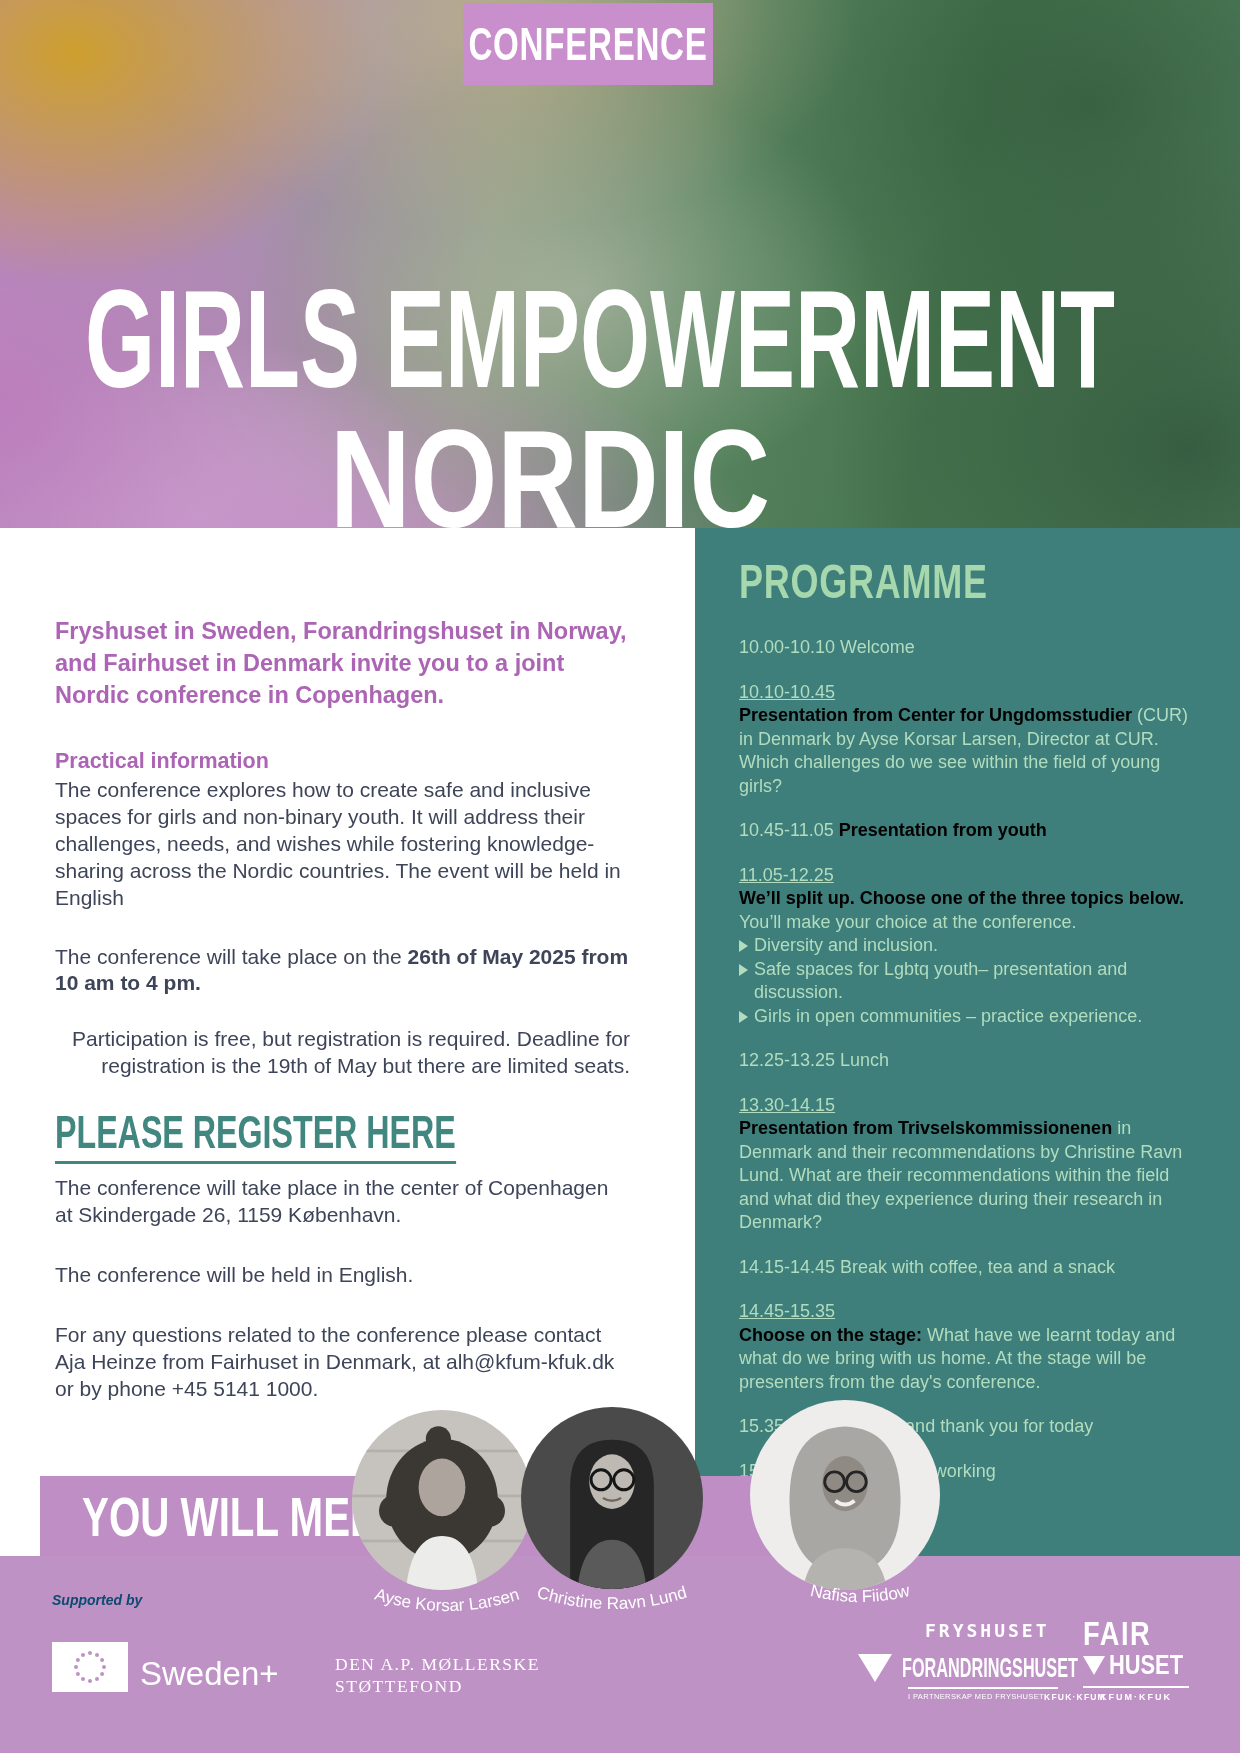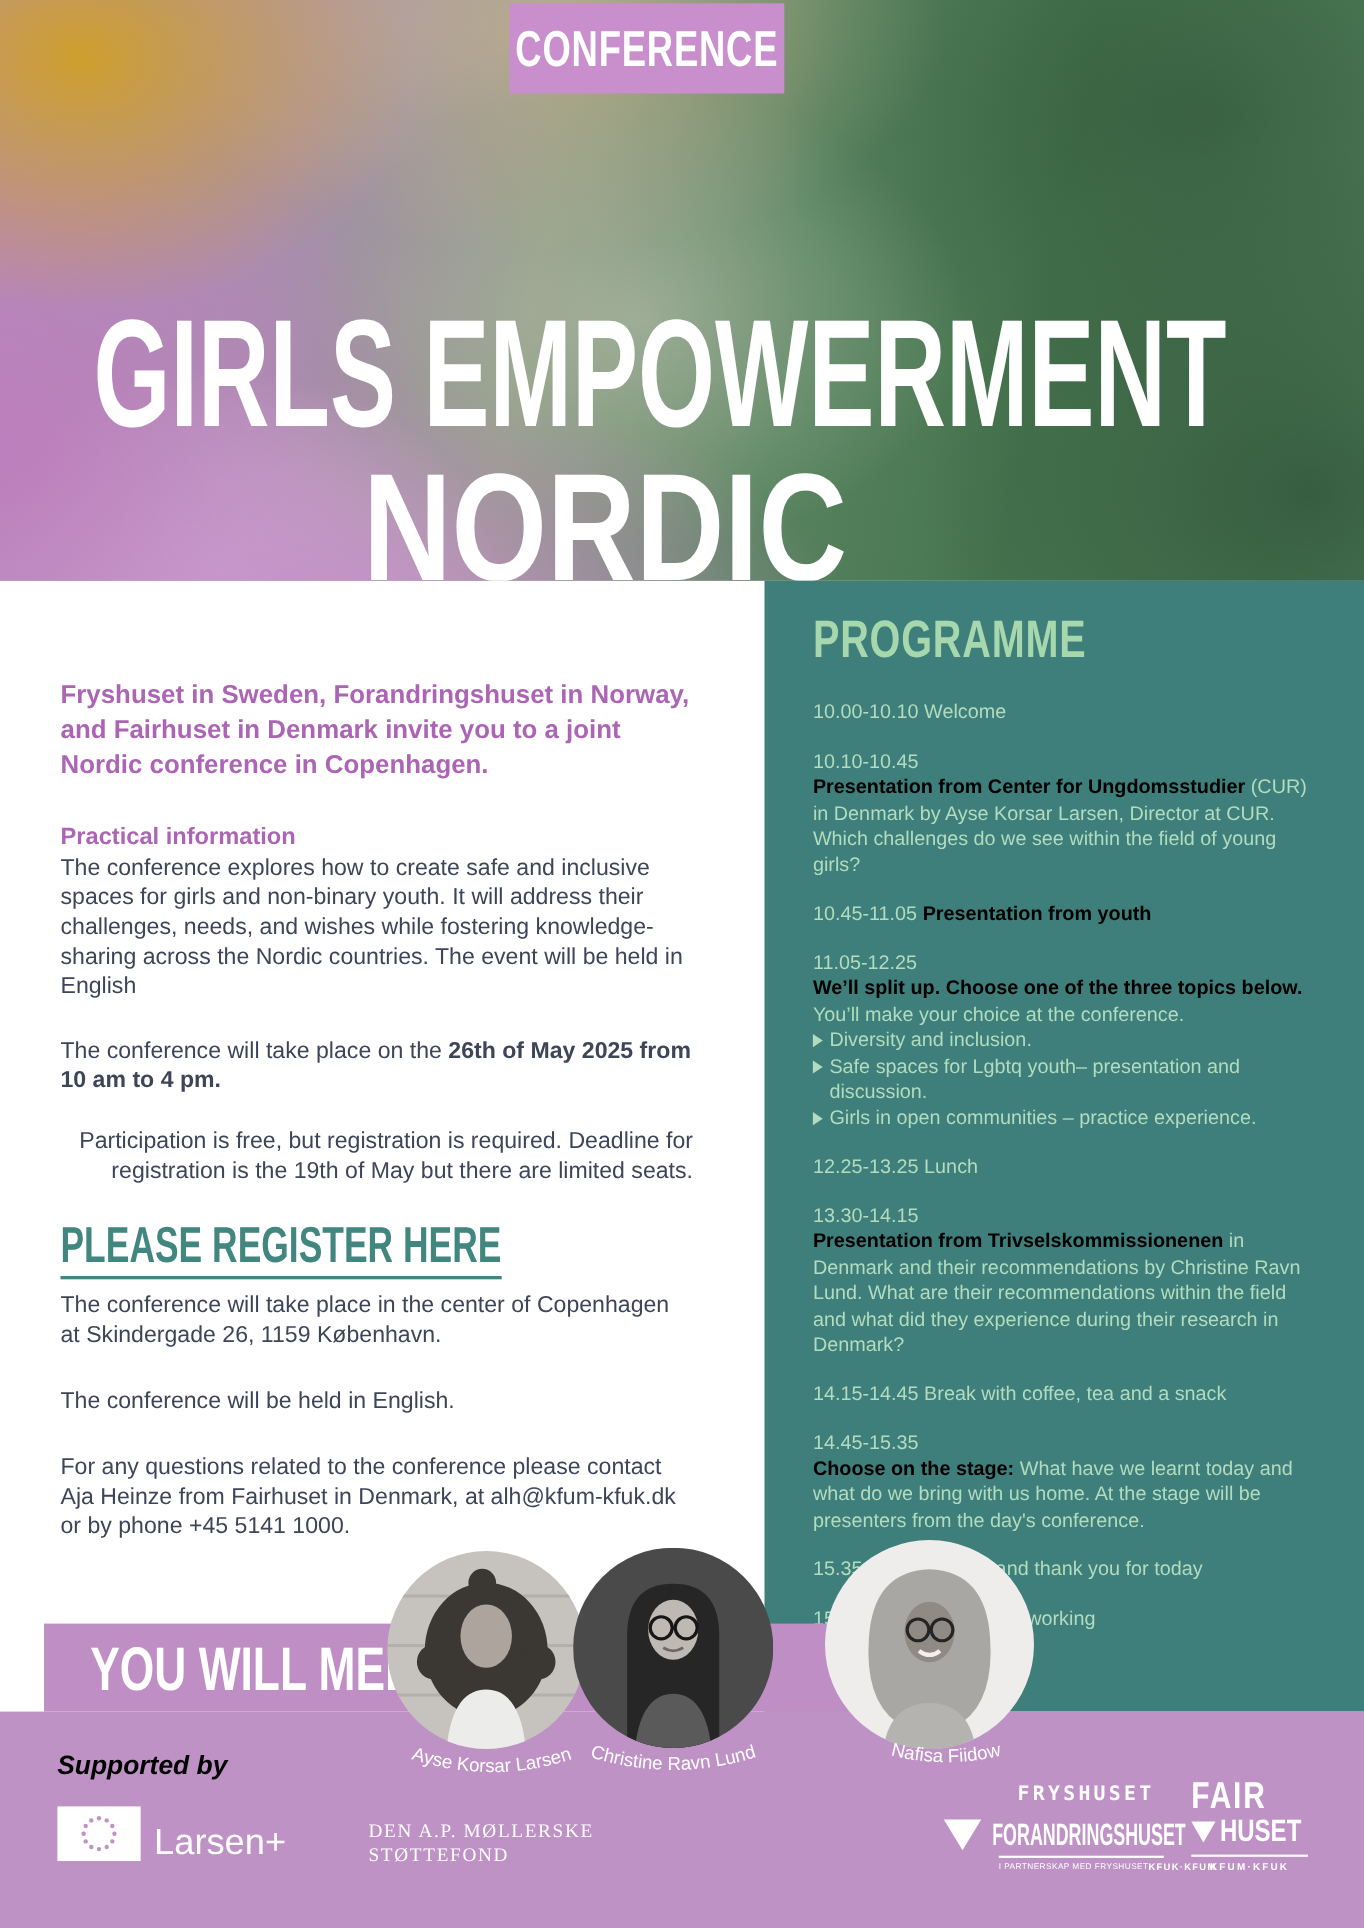--- a/index.html
+++ b/index.html
@@ -41,35 +41,35 @@
             transform:scaleX(.70);transform-origin:left center;border-bottom:3px solid #41867F;
             padding-bottom:6px;white-space:nowrap;text-decoration:none;cursor:pointer;}
   .p-last{margin-bottom:0;}
 
   
   .panel{position:absolute;left:695px;top:528px;width:545px;height:1028px;background:#3E7E7B;
          padding:30px 46px 0 44px;box-sizing:border-box;}
   .panel h2{margin:0 0 22px;line-height:48px;}
   .panel h2 span{color:#A6D7AD;font-size:48px;letter-spacing:1px;transform:scaleX(.75);transform-origin:left center;}
   .prog-item{color:#B2DCBE;font-size:18px;line-height:23.5px;margin:0 0 21px;}
-  .prog-item .time{display:block;}
+  .prog-item .time{display:block;text-decoration:underline;}
   .prog-item strong{color:#000000;font-weight:bold;}
   .topics{list-style:none;margin:0;padding:0;}
   .topics li{display:flex;align-items:flex-start;}
   .tri{width:0;height:0;border-left:9px solid #B2DCBE;border-top:6px solid transparent;
        border-bottom:6px solid transparent;margin:6px 6px 0 0;flex:none;}
 
   
   .meet-band{position:absolute;left:40px;top:1476px;width:873px;height:80px;background:#BE8EC5;
              display:flex;align-items:center;z-index:2;}
   .meet-band span{color:#fff;font-size:56px;margin-left:42px;transform:scaleX(.72);transform-origin:left center;}
 
   
   .footer{position:absolute;left:0;top:1556px;width:1240px;height:197px;background:#BF92C6;z-index:1;}
-  .supported{position:absolute;left:52px;top:36px;color:#000000;font-style:italic;font-weight:bold;font-size:24px;}
+  .supported{position:absolute;left:52px;top:36px;color:#0c4a6e;font-style:italic;font-weight:bold;font-size:14px;}
   .eu-flag{position:absolute;left:52px;top:86px;}
   .erasmus{position:absolute;left:140px;top:99px;color:#fff;font-size:33px;font-weight:normal;}
   .moellerske{position:absolute;left:335px;top:97px;color:#fff;font-weight:normal;font-size:17.5px;
               letter-spacing:1.5px;line-height:22px;font-family:"Liberation Serif","DejaVu Serif",serif;}
   .fryshuset{position:absolute;left:925px;top:64px;color:#fff;font-weight:bold;font-size:18px;
              letter-spacing:3px;font-family:"DejaVu Sans Mono","Liberation Mono",monospace;}
   .forandr{position:absolute;left:858px;top:96px;display:flex;align-items:center;}
   .tri-down{width:0;height:0;border-top:28px solid #fff;border-left:17px solid transparent;
             border-right:17px solid transparent;margin-right:10px;}
   .forandr-text{color:#fff;font-size:28px;font-weight:bold;transform:scaleX(.58);transform-origin:left center;white-space:nowrap;}
@@ -194,21 +194,21 @@
           <circle cx="31" cy="37.1" r="2"></circle>
           <circle cx="25.9" cy="32" r="2"></circle>
         <circle cx="24" cy="25" r="2"></circle>
           <circle cx="25.9" cy="18" r="2"></circle>
           <circle cx="31" cy="12.9" r="2"></circle>
         <circle cx="38" cy="11" r="2"></circle>
           <circle cx="45" cy="12.9" r="2"></circle>
           <circle cx="50.1" cy="18" r="2"></circle>
       </g>
     </svg>
-    <div class="erasmus">Larsen+</div>
+    <div class="erasmus">Sweden+</div>
 
     <div class="moellerske">
       <div>DEN A.P. MØLLERSKE</div>
       <div>STØTTEFOND</div>
     </div>
 
     <div class="fryshuset">FRYSHUSET</div>
 
     <div class="forandr">
       <span class="tri-down"></span>

